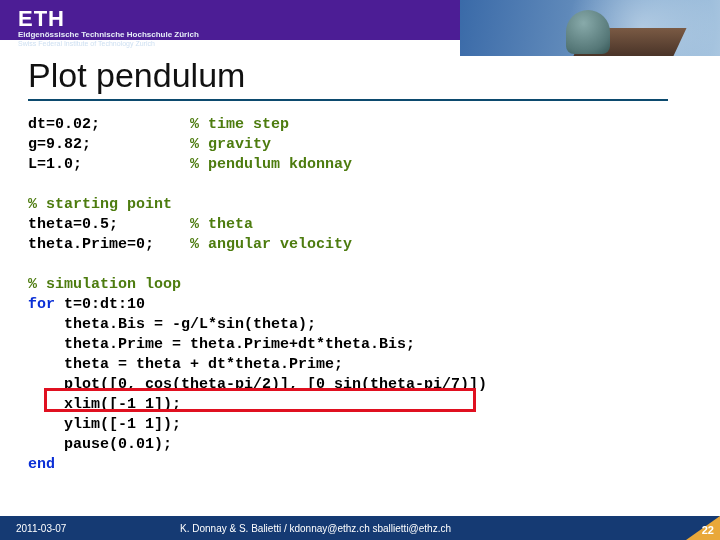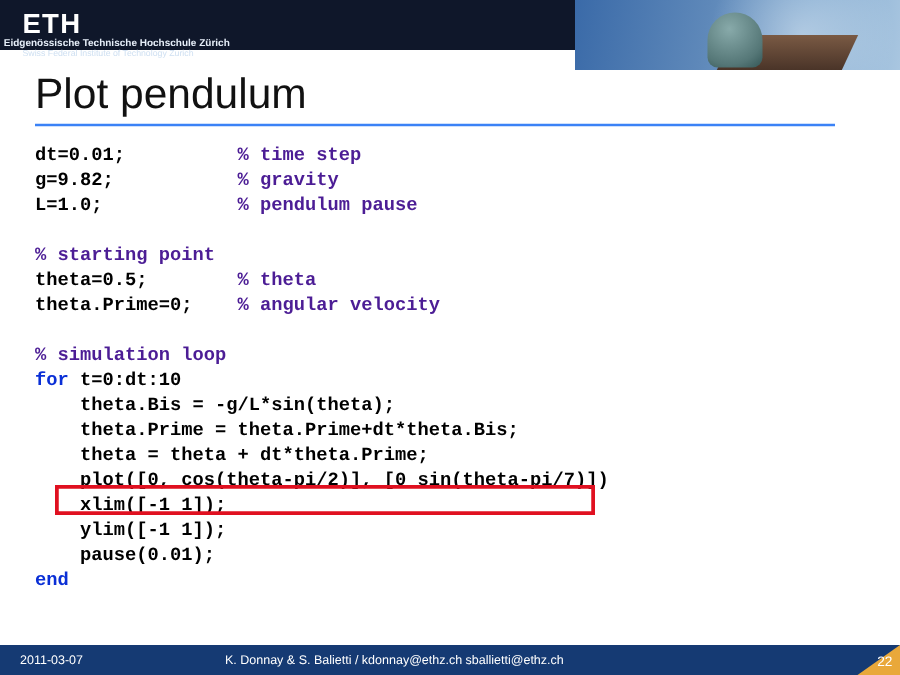--- a/index.html
+++ b/index.html
@@ -1,20 +1,20 @@
 <!DOCTYPE html>
 <html><head>
 <meta charset="utf-8">
 <style>
   * { margin: 0; padding: 0; box-sizing: border-box; }
   html, body { width: 720px; height: 540px; font-family: Arial, Helvetica, sans-serif; background: #fff; overflow: hidden; }
   .slide { position: relative; width: 720px; height: 540px; }
 
   
-  .banner { position: relative; height: 40px; background: #0f172a; }
+  .banner { position: relative; height: 40px; background: #4c1d95; }
   .banner-photo {
     position: absolute; right: 0; top: 0; height: 56px; width: 260px;
     background:
       radial-gradient(circle at 70% 50%, rgba(255,255,255,0.4) 0, rgba(255,255,255,0) 40%),
       linear-gradient(100deg, #3a6aa8 0%, #5e88b9 40%, #7da7cf 70%, #a9c6e0 100%);
   }
   .banner-dome {
     position: absolute; right: 110px; top: 10px; width: 44px; height: 44px;
     background: radial-gradient(circle at 40% 30%, #8aa 0, #577 70%, #355 100%);
     border-radius: 22px 22px 8px 8px;
@@ -22,38 +22,38 @@
   .banner-roof {
     position: absolute; right: 40px; top: 28px; width: 100px; height: 28px;
     background: linear-gradient(180deg,#7a5a44 0,#4a3428 100%);
     transform: skewX(-25deg);
   }
   .eth-logo {
     position: absolute; left: 18px; top: 6px; color: #fff;
     font-family: "Arial Black", Arial, sans-serif; font-weight: 900;
     font-size: 22px; letter-spacing: 1px;
   }
-  .eth-sub1 { position: absolute; left: 3px; top: 30px; color: #e6eef8; font-size: 8px; font-weight: bold; }
+  .eth-sub1 { position: absolute; left: 18px; top: 30px; color: #e6eef8; font-size: 8px; font-weight: bold; }
   .eth-sub2 { position: absolute; left: 18px; top: 40px; color: #cfe0f2; font-size: 7px; }
 
   
   .title-wrap { padding: 16px 28px 10px 28px; }
-  .title { font-size: 34px; font-weight: 400; color: #111; border-bottom: 2px solid #3b82f6; padding-bottom: 4px; display: inline-block; width: 640px; }
+  .title { font-size: 34px; font-weight: 400; color: #111; border-bottom: 2px solid #0c4a6e; padding-bottom: 4px; display: inline-block; width: 640px; }
 
   
   .code {
     padding: 4px 28px 0 28px;
     font-family: "Courier New", Courier, monospace;
     font-size: 15px; font-weight: bold;
     line-height: 20px;
     white-space: pre;
     color: #000;
   }
   .kw   { color: #0a2fd6; }   
-  .com  { color: #4c1d95; }
+  .com  { color: #4d7c0f; }
 
   
   .highlight-box {
     position: absolute;
     left: 44px; top: 388px;
     width: 432px; height: 24px;
     border: 3px solid #e01020;
     pointer-events: none;
   }
 
@@ -67,44 +67,44 @@
   .footer .date   { padding-left: 16px; width: 180px; }
   .footer .center { flex: 1; }
   .footer .peel {
     position: absolute; right: 0; bottom: 0;
     width: 0; height: 0;
     border-left: 34px solid transparent;
     border-bottom: 24px solid #e9a83a;
   }
   .footer .pagenum {
     position: absolute; right: 6px; bottom: 4px;
-    color: #fff; font-size: 11px; font-weight: normal;
+    color: #fff; font-size: 11px; font-weight: bold;
   }
 </style>
 </head>
 <body>
 
 <div class="slide">
 
   <div class="banner">
     <div class="banner-photo"></div>
     <div class="banner-roof"></div>
     <div class="banner-dome"></div>
     <div class="eth-logo">ETH</div>
     <div class="eth-sub1">Eidgenössische Technische Hochschule Zürich</div>
     <div class="eth-sub2">Swiss Federal Institute of Technology Zurich</div>
   </div>
 
   <div class="title-wrap">
     <div class="title">Plot pendulum</div>
   </div>
 
-  <div class="code"><span>dt=0.01;</span>          <span class="com">% time step</span>
+  <div class="code"><span>dt=0.02;</span>          <span class="com">% time step</span>
 <span>g=9.82;</span>           <span class="com">% gravity</span>
-<span>L=1.0;</span>            <span class="com">% pendulum pause</span>
+<span>L=1.0;</span>            <span class="com">% pendulum kdonnay</span>
 
 <span class="com">% starting point</span>
 <span>theta=0.5;</span>        <span class="com">% theta</span>
 <span>theta.Prime=0;</span>    <span class="com">% angular velocity</span>
 
 <span class="com">% simulation loop</span>
 <span class="kw">for </span><span>t=0:dt:10</span>
 <span>    theta.Bis = -g/L*sin(theta);</span>
 <span>    theta.Prime = theta.Prime+dt*theta.Bis;</span>
 <span>    theta = theta + dt*theta.Prime;</span>

